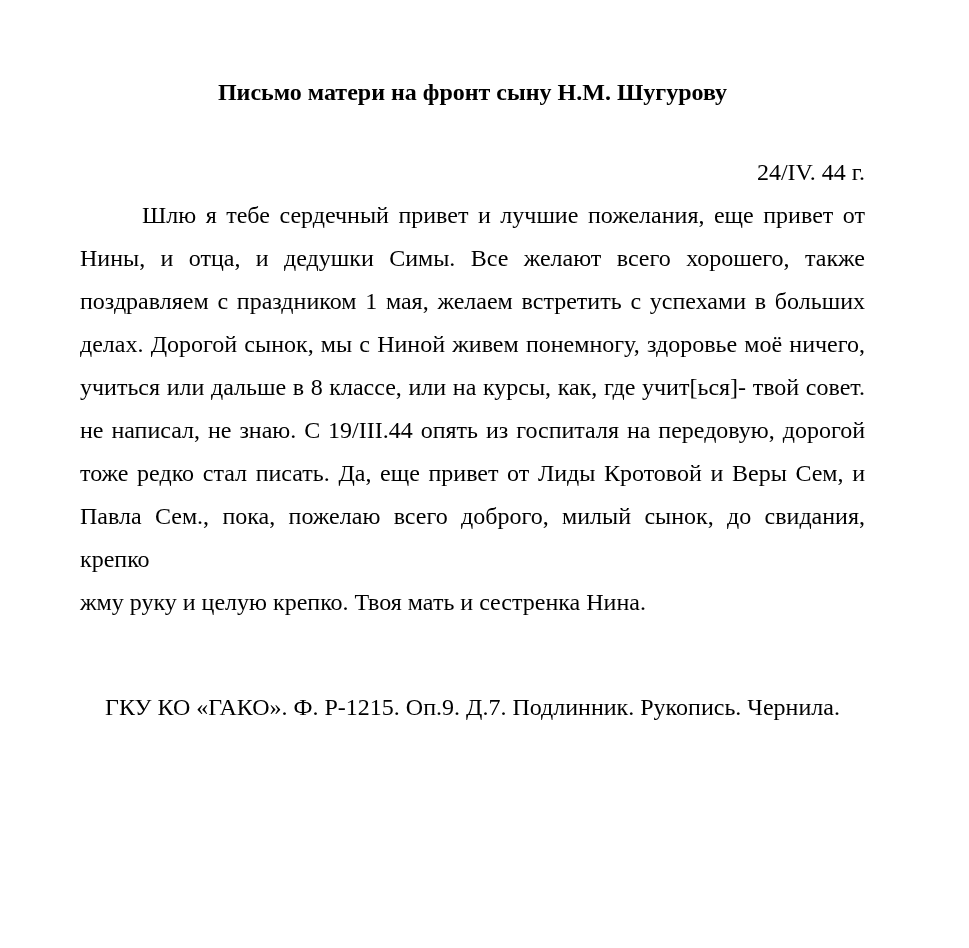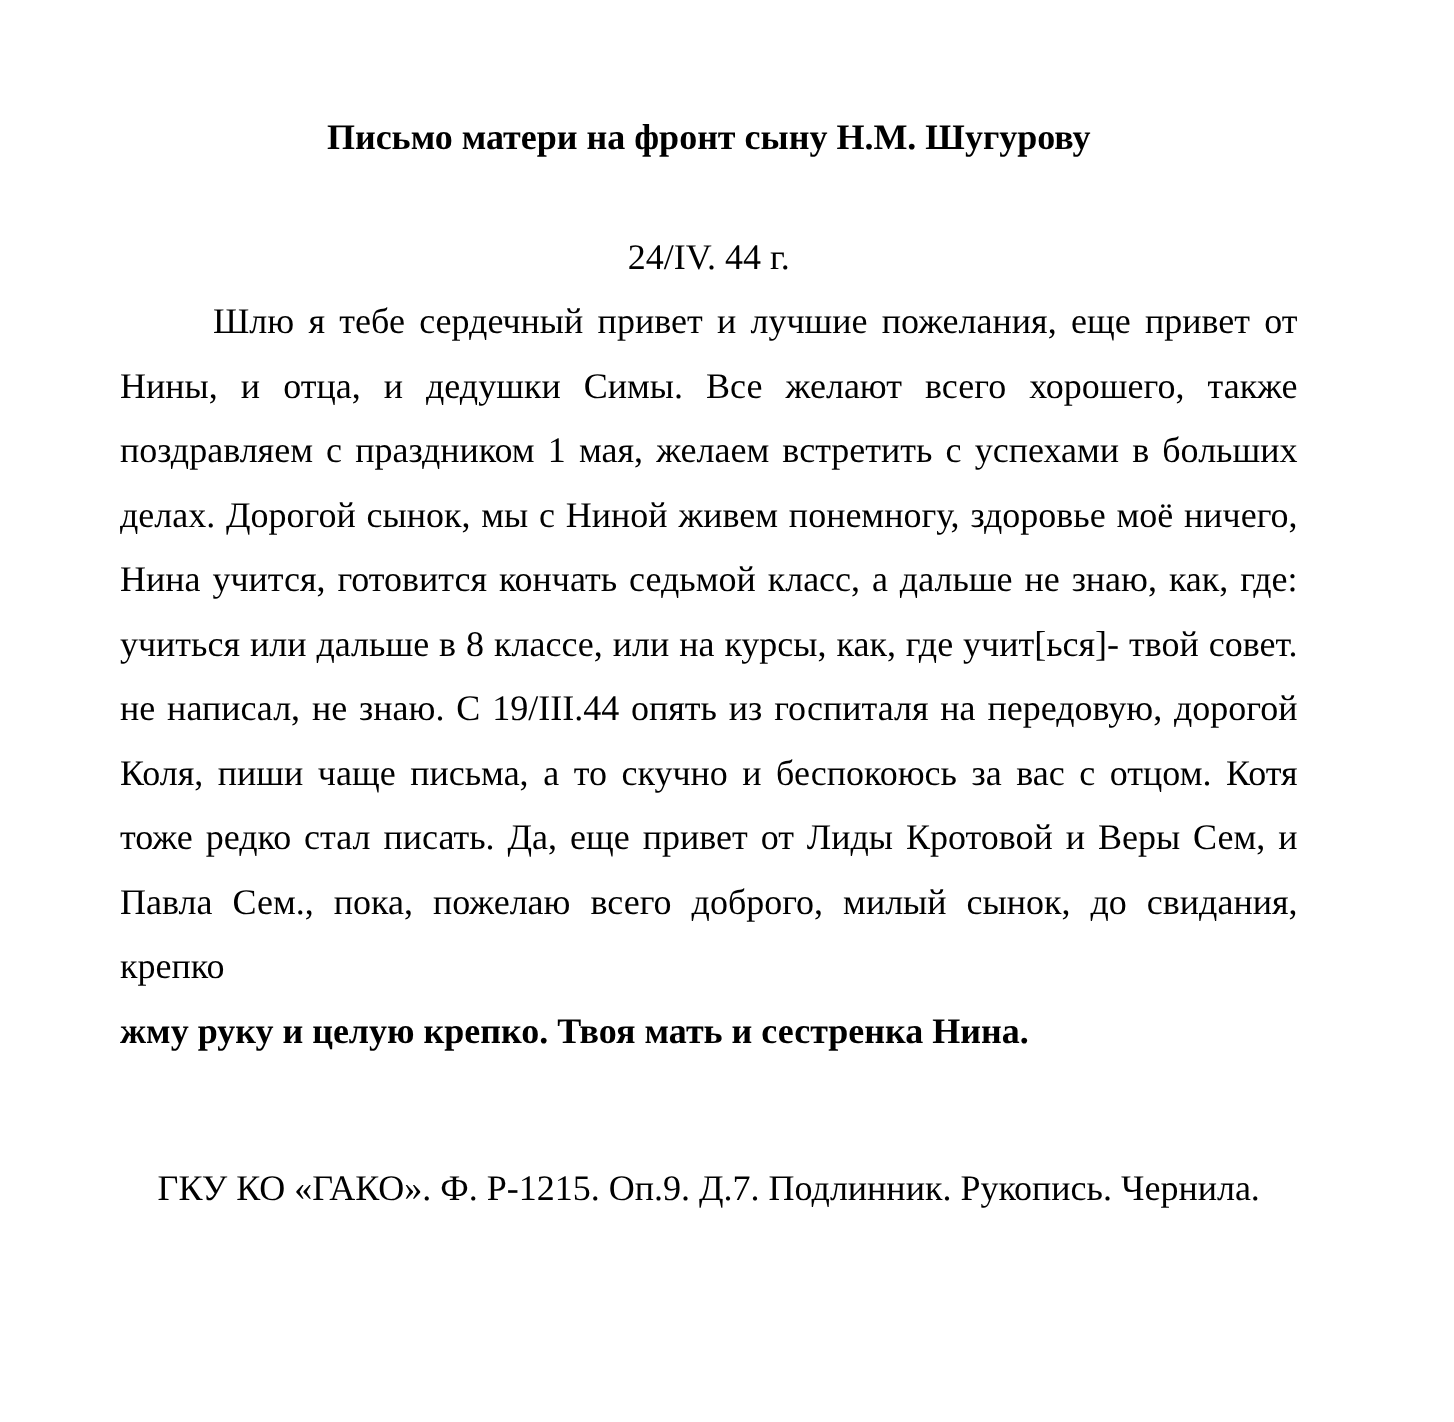--- a/index.html
+++ b/index.html
@@ -21,30 +21,29 @@
     text-align: center;
     font-weight: bold;
     font-size: 24px;
     line-height: 45px;
   }
   .letter-body {
     margin-top: 36px;
     font-size: 24px;
     line-height: 43px;
   }
-  .plain-line { text-align: center; }
+  .plain-line { text-align: right; }
   .jline {
     text-align: justify;
     text-align-last: justify;
   }
   .first-pline { text-indent: 62px; }
   .last-pline {
     text-align: left;
     text-align-last: left;
-    font-weight: bold;
   }
   .archive {
     margin-top: 62px;
     font-size: 24px;
     line-height: 43px;
     text-align: center;
   }
 </style>
 </head>
 <body>
@@ -56,24 +55,22 @@
   </div>
 
   <div class="letter-body">
     <div class="plain-line">24/IV. 44 г.</div>
 
     <div>
       <div class="jline first-pline">Шлю я тебе сердечный привет и лучшие пожелания, еще привет от</div>
       <div class="jline">Нины, и отца, и дедушки Симы. Все желают всего хорошего, также</div>
       <div class="jline">поздравляем с праздником 1 мая, желаем встретить с успехами в больших</div>
       <div class="jline">делах. Дорогой сынок, мы с Ниной живем понемногу, здоровье моё ничего,</div>
-      <div class="jline">Нина учится, готовится кончать седьмой класс, а дальше не знаю, как, где:</div>
       <div class="jline">учиться или дальше  в 8 классе, или на курсы, как, где учит[ься]- твой совет.</div>
       <div class="jline">не написал, не знаю. С 19/III.44 опять из госпиталя на передовую, дорогой</div>
-      <div class="jline">Коля,  пиши чаще письма, а то скучно и беспокоюсь за вас с отцом. Котя</div>
       <div class="jline">тоже редко стал писать. Да, еще привет от Лиды Кротовой и Веры Сем, и</div>
       <div class="jline">Павла Сем., пока, пожелаю всего доброго, милый сынок, до свидания, крепко</div>
       <div class="last-pline">жму руку и целую крепко. Твоя мать и сестренка Нина.</div>
     </div>
   </div>
 
   <div class="archive">ГКУ КО «ГАКО». Ф. Р-1215. Оп.9. Д.7. Подлинник. Рукопись. Чернила.</div>
 
 </div>
 

